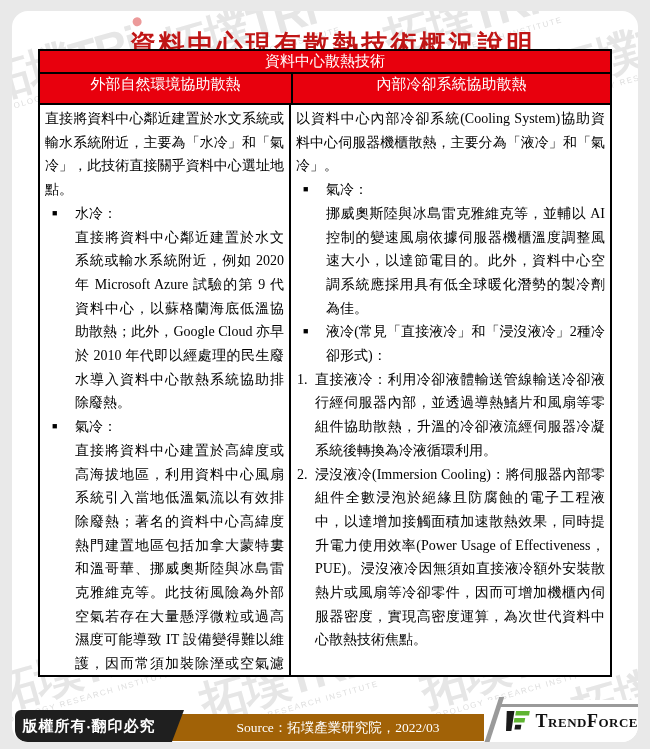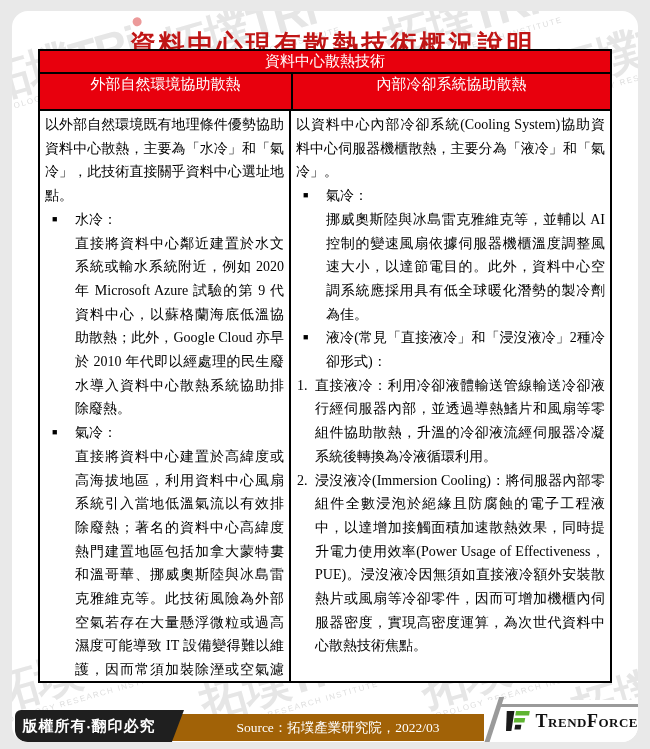--- a/index.html
+++ b/index.html
@@ -37,21 +37,21 @@
   
   .tbl{
     position:absolute;left:26px;top:38px;width:574px;z-index:2;
     border:2px solid #000;background:#fff;box-sizing:border-box;
   }
   .tbl-title{
     background:#e8000d;color:#fff;text-align:center;
     font-size:15px;height:21px;line-height:21px;border-bottom:2px solid #000;
   }
   .tbl-heads{display:flex;border-bottom:2px solid #000;}
-  .th{background:#e8000d;color:#fff;text-align:center;font-size:15px;height:35px;line-height:21px;}
+  .th{background:#e8000d;color:#fff;text-align:center;font-size:15px;height:29px;line-height:21px;}
   .th-left{width:251px;border-right:2px solid #000;}
   .th-right{flex:1;}
   .tbl-body{display:flex;height:570px;}
   .cell{
     font-size:14px;line-height:23.7px;color:#000;
     padding:2px 5px 4px 5px;text-align:justify;overflow:hidden;box-sizing:border-box;
   }
   .cell-left{width:251px;border-right:2px solid #000;}
   .cell-right{flex:1;}
   .blk{margin:0;}
@@ -139,21 +139,21 @@
   <div class="title">資料中心現有散熱技術概況說明</div>
 
   <div class="tbl">
     <div class="tbl-title">資料中心散熱技術</div>
     <div class="tbl-heads">
       <div class="th th-left">外部自然環境協助散熱</div>
       <div class="th th-right">內部冷卻系統協助散熱</div>
     </div>
     <div class="tbl-body">
       <div class="cell cell-left">
-          <div class="blk p">以外部自然環境既有地理條件優勢協助資料中心散熱，主要為「水冷」和「氣冷」，此技術直接關乎資料中心選址地點。</div>
+          <div class="blk p">直接將資料中心鄰近建置於水文系統或輸水系統附近，主要為「水冷」和「氣冷」，此技術直接關乎資料中心選址地點。</div>
           <div class="blk bullet">
             <span class="mark">■</span>
             <span class="label">水冷：</span>
             <span class="body">直接將資料中心鄰近建置於水文系統或輸水系統附近，例如 2020 年 Microsoft Azure 試驗的第 9 代資料中心，以蘇格蘭海底低溫協助散熱；此外，Google Cloud 亦早於 2010 年代即以經處理的民生廢水導入資料中心散熱系統協助排除廢熱。</span>
           </div>
           <div class="blk bullet">
             <span class="mark">■</span>
             <span class="label">氣冷：</span>
             <span class="body">直接將資料中心建置於高緯度或高海拔地區，利用資料中心風扇系統引入當地低溫氣流以有效排除廢熱；著名的資料中心高緯度熱門建置地區包括加拿大蒙特婁和溫哥華、挪威奧斯陸與冰島雷克雅維克等。此技術風險為外部空氣若存在大量懸浮微粒或過高濕度可能導致 IT 設備變得難以維護，因而常須加裝除溼或空氣濾淨設備。</span>
           </div>

